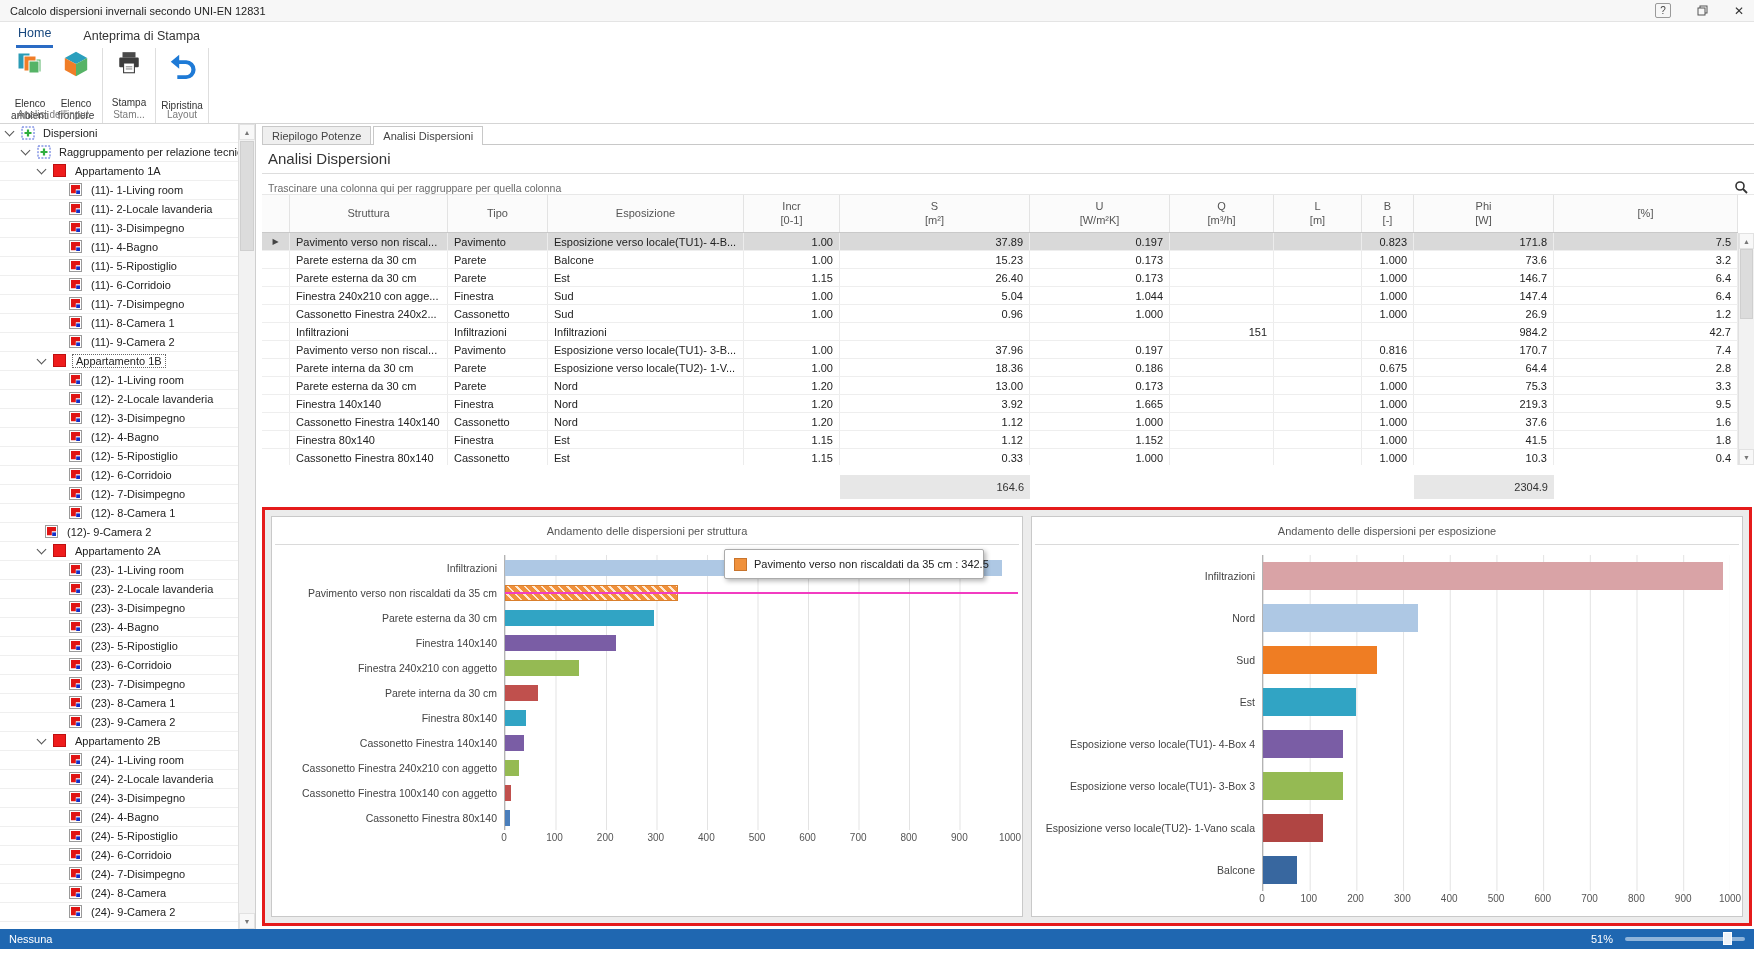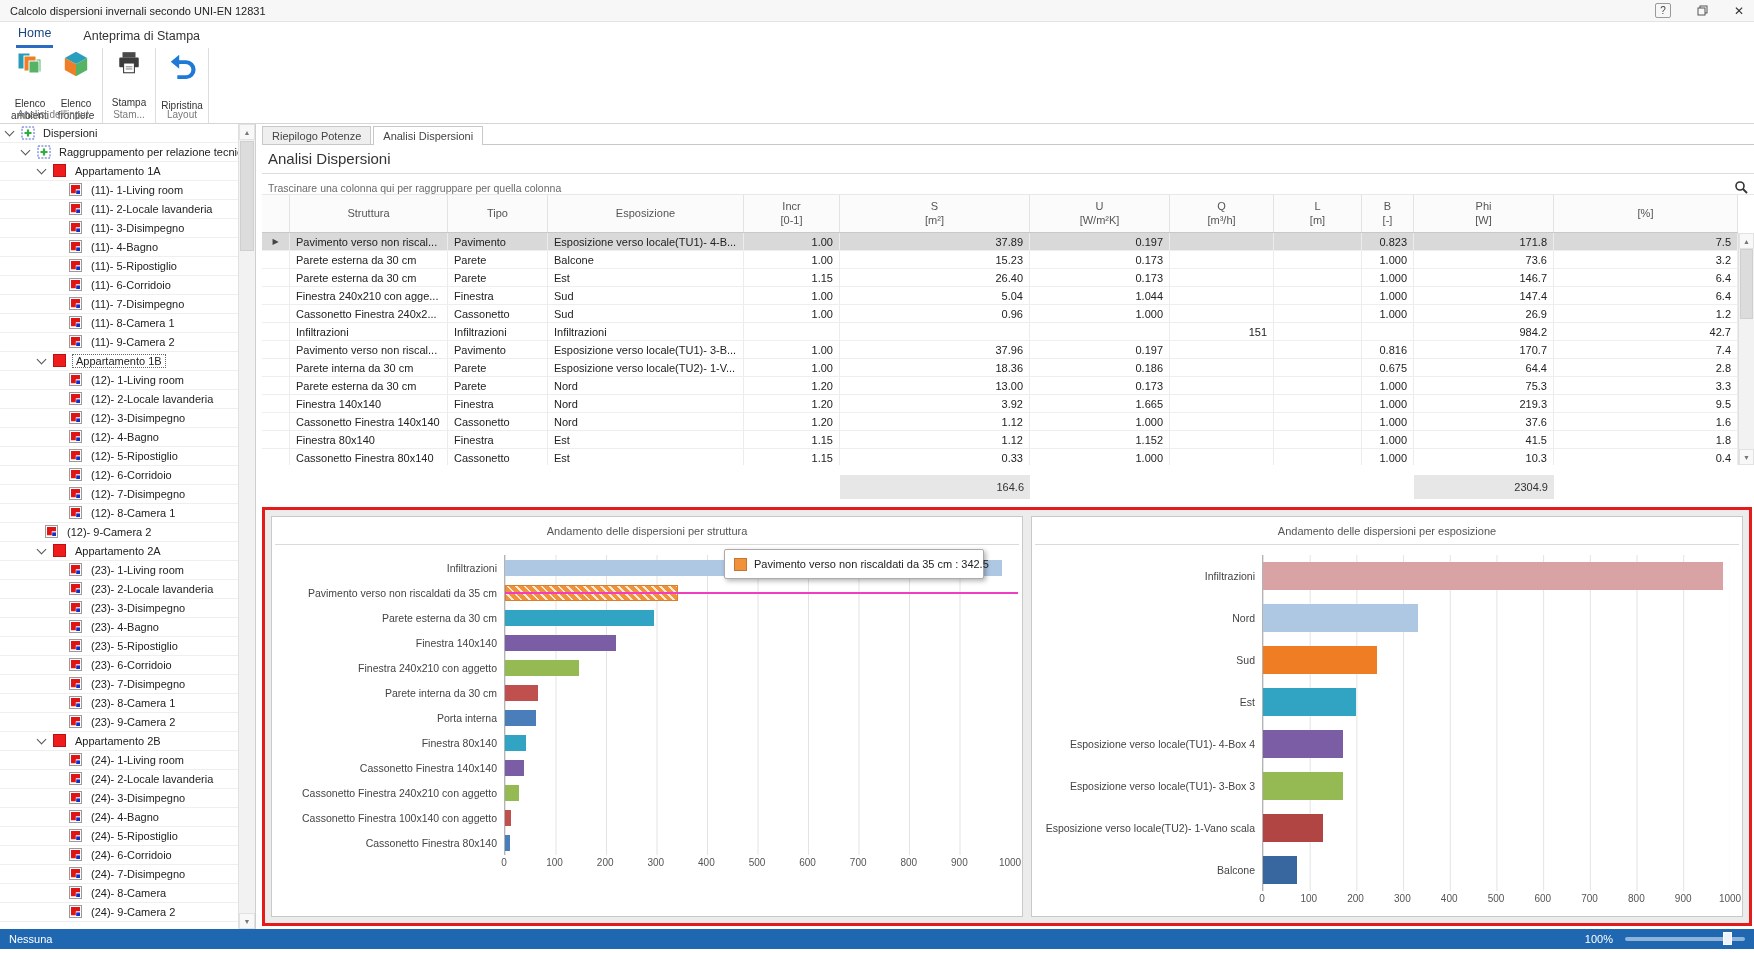--- a/index.html
+++ b/index.html
@@ -957,26 +957,20 @@
                 <div class="cbar" style="height: 16px; width: 14.74%; background: rgb(149, 186, 83);"></div>
               </div>
             </div>
             <div class="crow" style="height: 25px;">
               <div class="clabel" style="width: 232px;">Parete interna da 30 cm</div>
               <div class="cbars">
                 <div class="cbar" style="height: 16px; width: 6.44%; background: rgb(192, 80, 77);"></div>
               </div>
             </div>
             <div class="crow" style="height: 25px;">
-              <div class="clabel" style="width: 232px;">Porta interna</div>
-              <div class="cbars">
-                <div class="cbar" style="height: 16px; width: 6.2%; background: rgb(74, 126, 187);"></div>
-              </div>
-            </div>
-            <div class="crow" style="height: 25px;">
               <div class="clabel" style="width: 232px;">Finestra 80x140</div>
               <div class="cbars">
                 <div class="cbar" style="height: 16px; width: 4.15%; background: rgb(49, 164, 196);"></div>
               </div>
             </div>
             <div class="crow" style="height: 25px;">
               <div class="clabel" style="width: 232px;">Cassonetto Finestra 140x140</div>
               <div class="cbars">
                 <div class="cbar" style="height: 16px; width: 3.76%; background: rgb(122, 93, 165);"></div>
               </div>
@@ -1084,18 +1078,18 @@
             </div>
           </div>
         </div>
     </div>
   </div>
 </div>
 
 <div class="statusbar">
   <span>Nessuna</span>
   <div class="sb-right">
-    <span>100%</span>
+    <span>51%</span>
     <div class="zoom-slider">
       <div class="zoom-thumb"></div>
     </div>
   </div>
 </div>
 
 </body></html>

